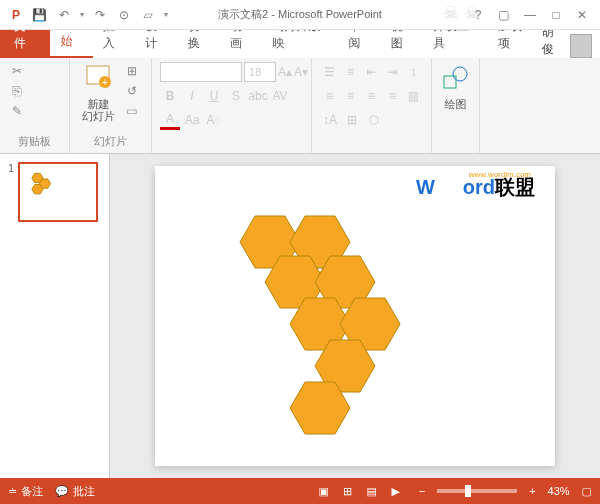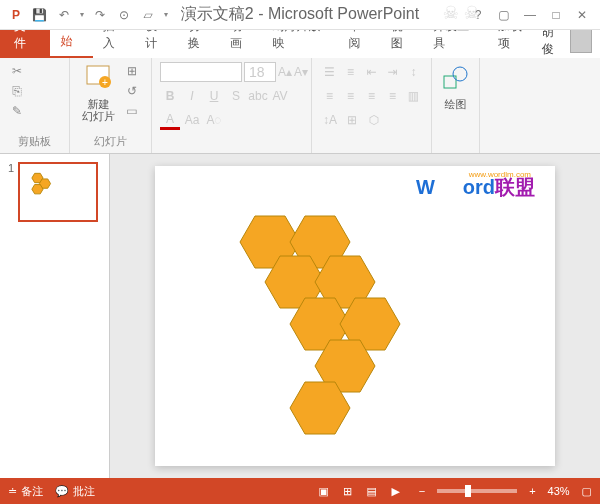--- a/index.html
+++ b/index.html
@@ -2,58 +2,58 @@
 <html><head>
 <meta charset="utf-8">
 <style>
 * { margin: 0; padding: 0; box-sizing: border-box; font-family: "Microsoft YaHei", sans-serif; }
 body { width: 600px; height: 504px; background: #fff; overflow: hidden; font-size: 12px; color: #444; }
 
 .titlebar { height: 30px; background: #fff; display: flex; align-items: center; border-bottom: 1px solid #e0e0e0; position: relative; }
 .qat { display: flex; align-items: center; gap: 8px; padding-left: 8px; }
 .qat-item { width: 16px; height: 16px; display: flex; align-items: center; justify-content: center; color: #777; cursor: pointer; }
 .qat-dd { font-size: 8px; color: #888; }
-.title-text { position: absolute; left: 50%; transform: translateX(-50%); font-size: 16px; color: #666; }
+.title-text { position: absolute; left: 50%; transform: translateX(-50%); font-size: 11px; color: #666; }
 .win-controls { margin-left: auto; display: flex; gap: 6px; padding-right: 8px; align-items: center; }
 .skull-bg { position: absolute; right: 120px; top: 2px; font-size: 18px; color: #ddd; }
 .win-btn { width: 20px; height: 20px; display: flex; align-items: center; justify-content: center; color: #777; cursor: pointer; font-size: 12px; }
 
 .ribbon-tabs { height: 28px; display: flex; align-items: flex-end; background: #fff; padding-left: 0; }
 .file-tab { background: #d24726; color: #fff; padding: 6px 14px; font-size: 12px; cursor: pointer; }
 .tab { padding: 6px 10px; font-size: 12px; color: #555; cursor: pointer; }
 .tab.active { color: #d24726; border-bottom: 2px solid #d24726; }
-.user-area { margin-left: auto; display: flex; align-items: center; gap: 6px; padding-right: 8px; }
+.user-area { margin-left: auto; display: flex; align-items: flex-end; gap: 6px; padding-right: 8px; }
 .avatar { width: 24px; height: 24px; background: #ccc; border: 1px solid #aaa; }
 
 .ribbon { height: 96px; background: #f5f5f5; border-bottom: 1px solid #ccc; display: flex; }
 .group { border-right: 1px solid #ddd; padding: 4px 8px; display: flex; flex-direction: column; justify-content: space-between; }
 .group-label { font-size: 11px; color: #888; text-align: center; margin-top: 2px; }
 .group-body { display: flex; gap: 4px; align-items: flex-start; flex: 1; }
 .big-btn { display: flex; flex-direction: column; align-items: center; gap: 2px; padding: 2px 4px; cursor: pointer; }
 .big-btn .lbl { font-size: 11px; color: #555; text-align: center; line-height: 12px; }
 .mini-col { display: flex; flex-direction: column; gap: 2px; }
 .mini-btn { width: 18px; height: 18px; display: flex; align-items: center; justify-content: center; color: #888; cursor: pointer; font-size: 12px; }
 .font-row { display: flex; gap: 2px; align-items: center; margin-bottom: 4px; }
-.font-sel { border: 1px solid #ccc; background: #fff; height: 20px; font-size: 14px; color: #aaa; padding: 0 4px; }
+.font-sel { border: 1px solid #ccc; background: #fff; height: 20px; font-size: 11px; color: #aaa; padding: 0 4px; }
 .font-btn { width: 20px; height: 20px; display: flex; align-items: center; justify-content: center; color: #aaa; font-size: 12px; cursor: pointer; }
 .disabled { color: #ccc !important; }
 
 .workspace { display: flex; height: 324px; background: #eaeaea; }
 .thumb-panel { width: 110px; background: #fff; border-right: 1px solid #ccc; padding: 8px; }
 .thumb-wrap { display: flex; gap: 4px; }
 .thumb-num { font-size: 11px; color: #666; }
 .thumb { width: 80px; height: 60px; border: 2px solid #d24726; background: #fff; position: relative; }
 .thumb svg { width: 100%; height: 100%; }
 
 .canvas-area { flex: 1; display: flex; align-items: flex-end; justify-content: center; padding: 12px; position: relative; }
 .slide { width: 400px; height: 300px; background: #fff; box-shadow: 0 2px 8px rgba(0,0,0,.2); position: relative; }
 .watermark { position: absolute; top: 8px; right: 20px; font-weight: bold; font-size: 20px; }
 .wm-w { color: #1e6fd6; }
 .wm-ord { color: #1e6fd6; margin-left: 28px; }
-.wm-lm { color: #a21caf; }
+.wm-lm { color: #000000; }
 .wm-url { position: absolute; top: 4px; right: 24px; font-size: 8px; color: #f39c12; }
 
 .statusbar { height: 26px; background: #d24726; display: flex; align-items: center; color: #fff; font-size: 11px; padding: 0 8px; gap: 12px; }
 .st-item { display: flex; align-items: center; gap: 4px; cursor: pointer; }
 .st-spacer { flex: 1; }
 .view-btns { display: flex; gap: 2px; }
 .view-btn { width: 22px; height: 18px; display: flex; align-items: center; justify-content: center; cursor: pointer; }
 .zoom-slider { width: 80px; height: 4px; background: rgba(255,255,255,.5); position: relative; cursor: pointer; }
 .zoom-thumb { position: absolute; width: 6px; height: 12px; background: #fff; top: -4px; left: 28px; }
 

